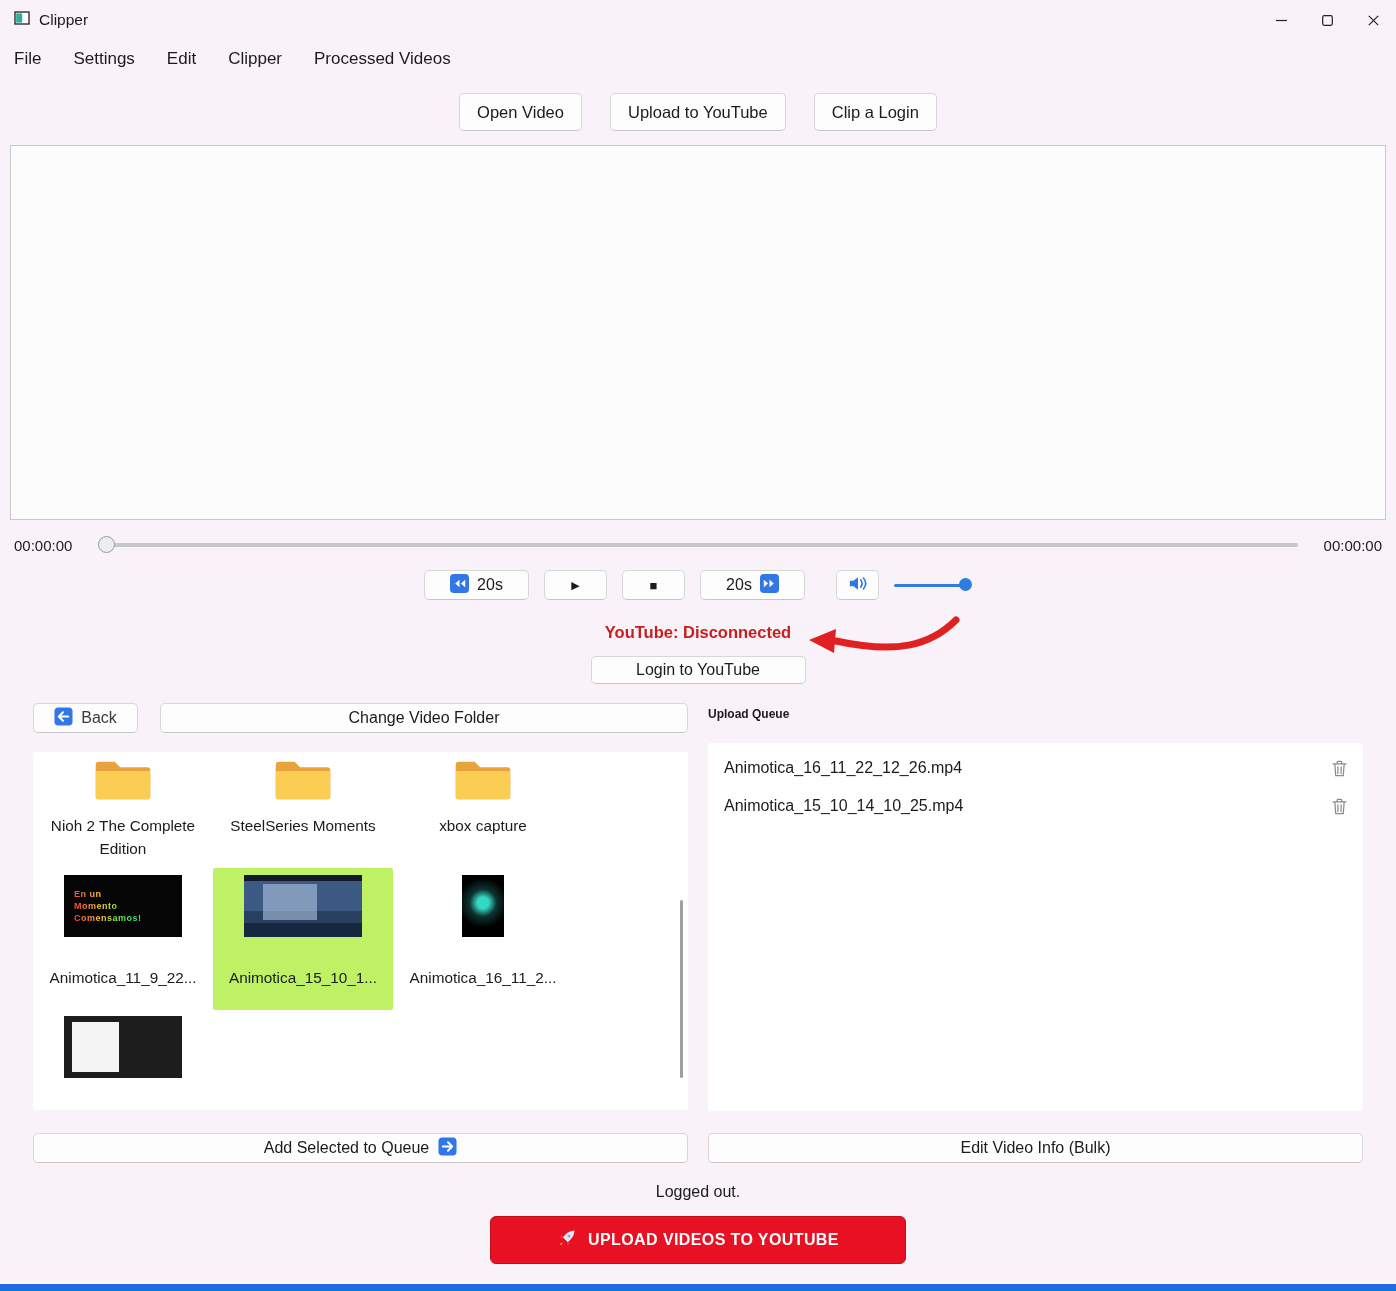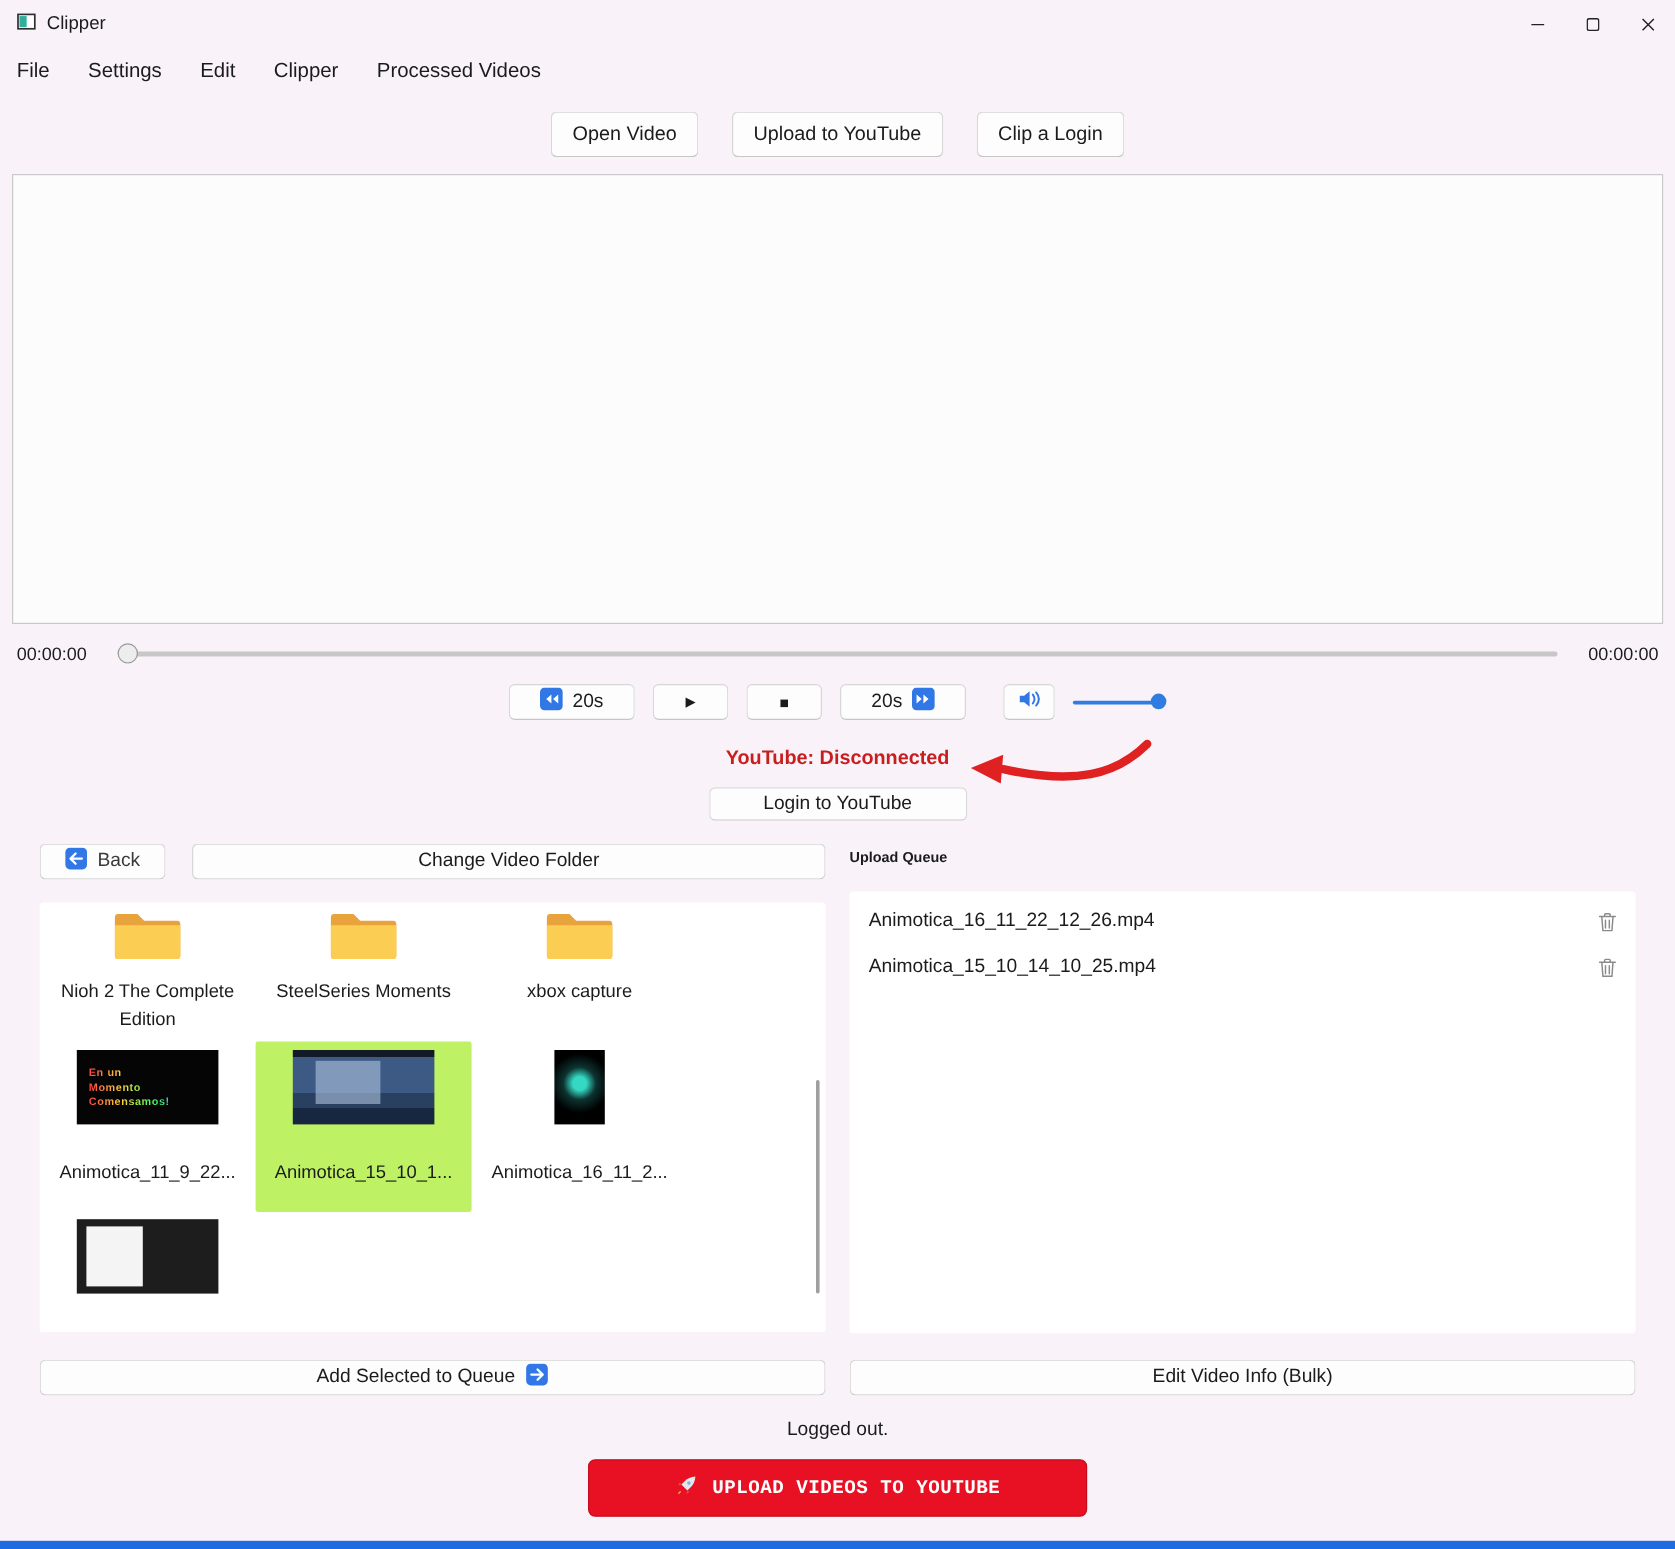--- a/index.html
+++ b/index.html
@@ -93,21 +93,21 @@
   .queue-wide-btn { margin-top:22px; }
 
   .queue-row { height:38px; display:flex; align-items:center; justify-content:space-between; padding:0 10px; }
   .queue-file { font-size:16px; }
   .icon-btn { background:none; border:none; cursor:pointer; display:flex; align-items:center; }
 
   
   .logged-out { margin-top:20px; text-align:center; font-size:16px; }
   .upload-row { margin-top:15px; text-align:center; }
   .upload-btn { width:416px; height:48px; background:#e81123; border:1px solid #c50e1d; border-radius:6px;
-                color:#fff; font-weight:700; font-size:16px; letter-spacing:.4px; gap:11px;font-family:Liberation Mono, monospace; }
+                color:#fff; font-weight:700; font-size:16px; letter-spacing:.4px; gap:11px; }
   .bottom-strip { position:absolute; left:0; right:0; bottom:0; height:7px; background:#1e6ce0; }
 </style>
 </head>
 <body>
 
 <div class="window">
 
   <div class="titlebar">
     <div class="title-left">
       <span>

